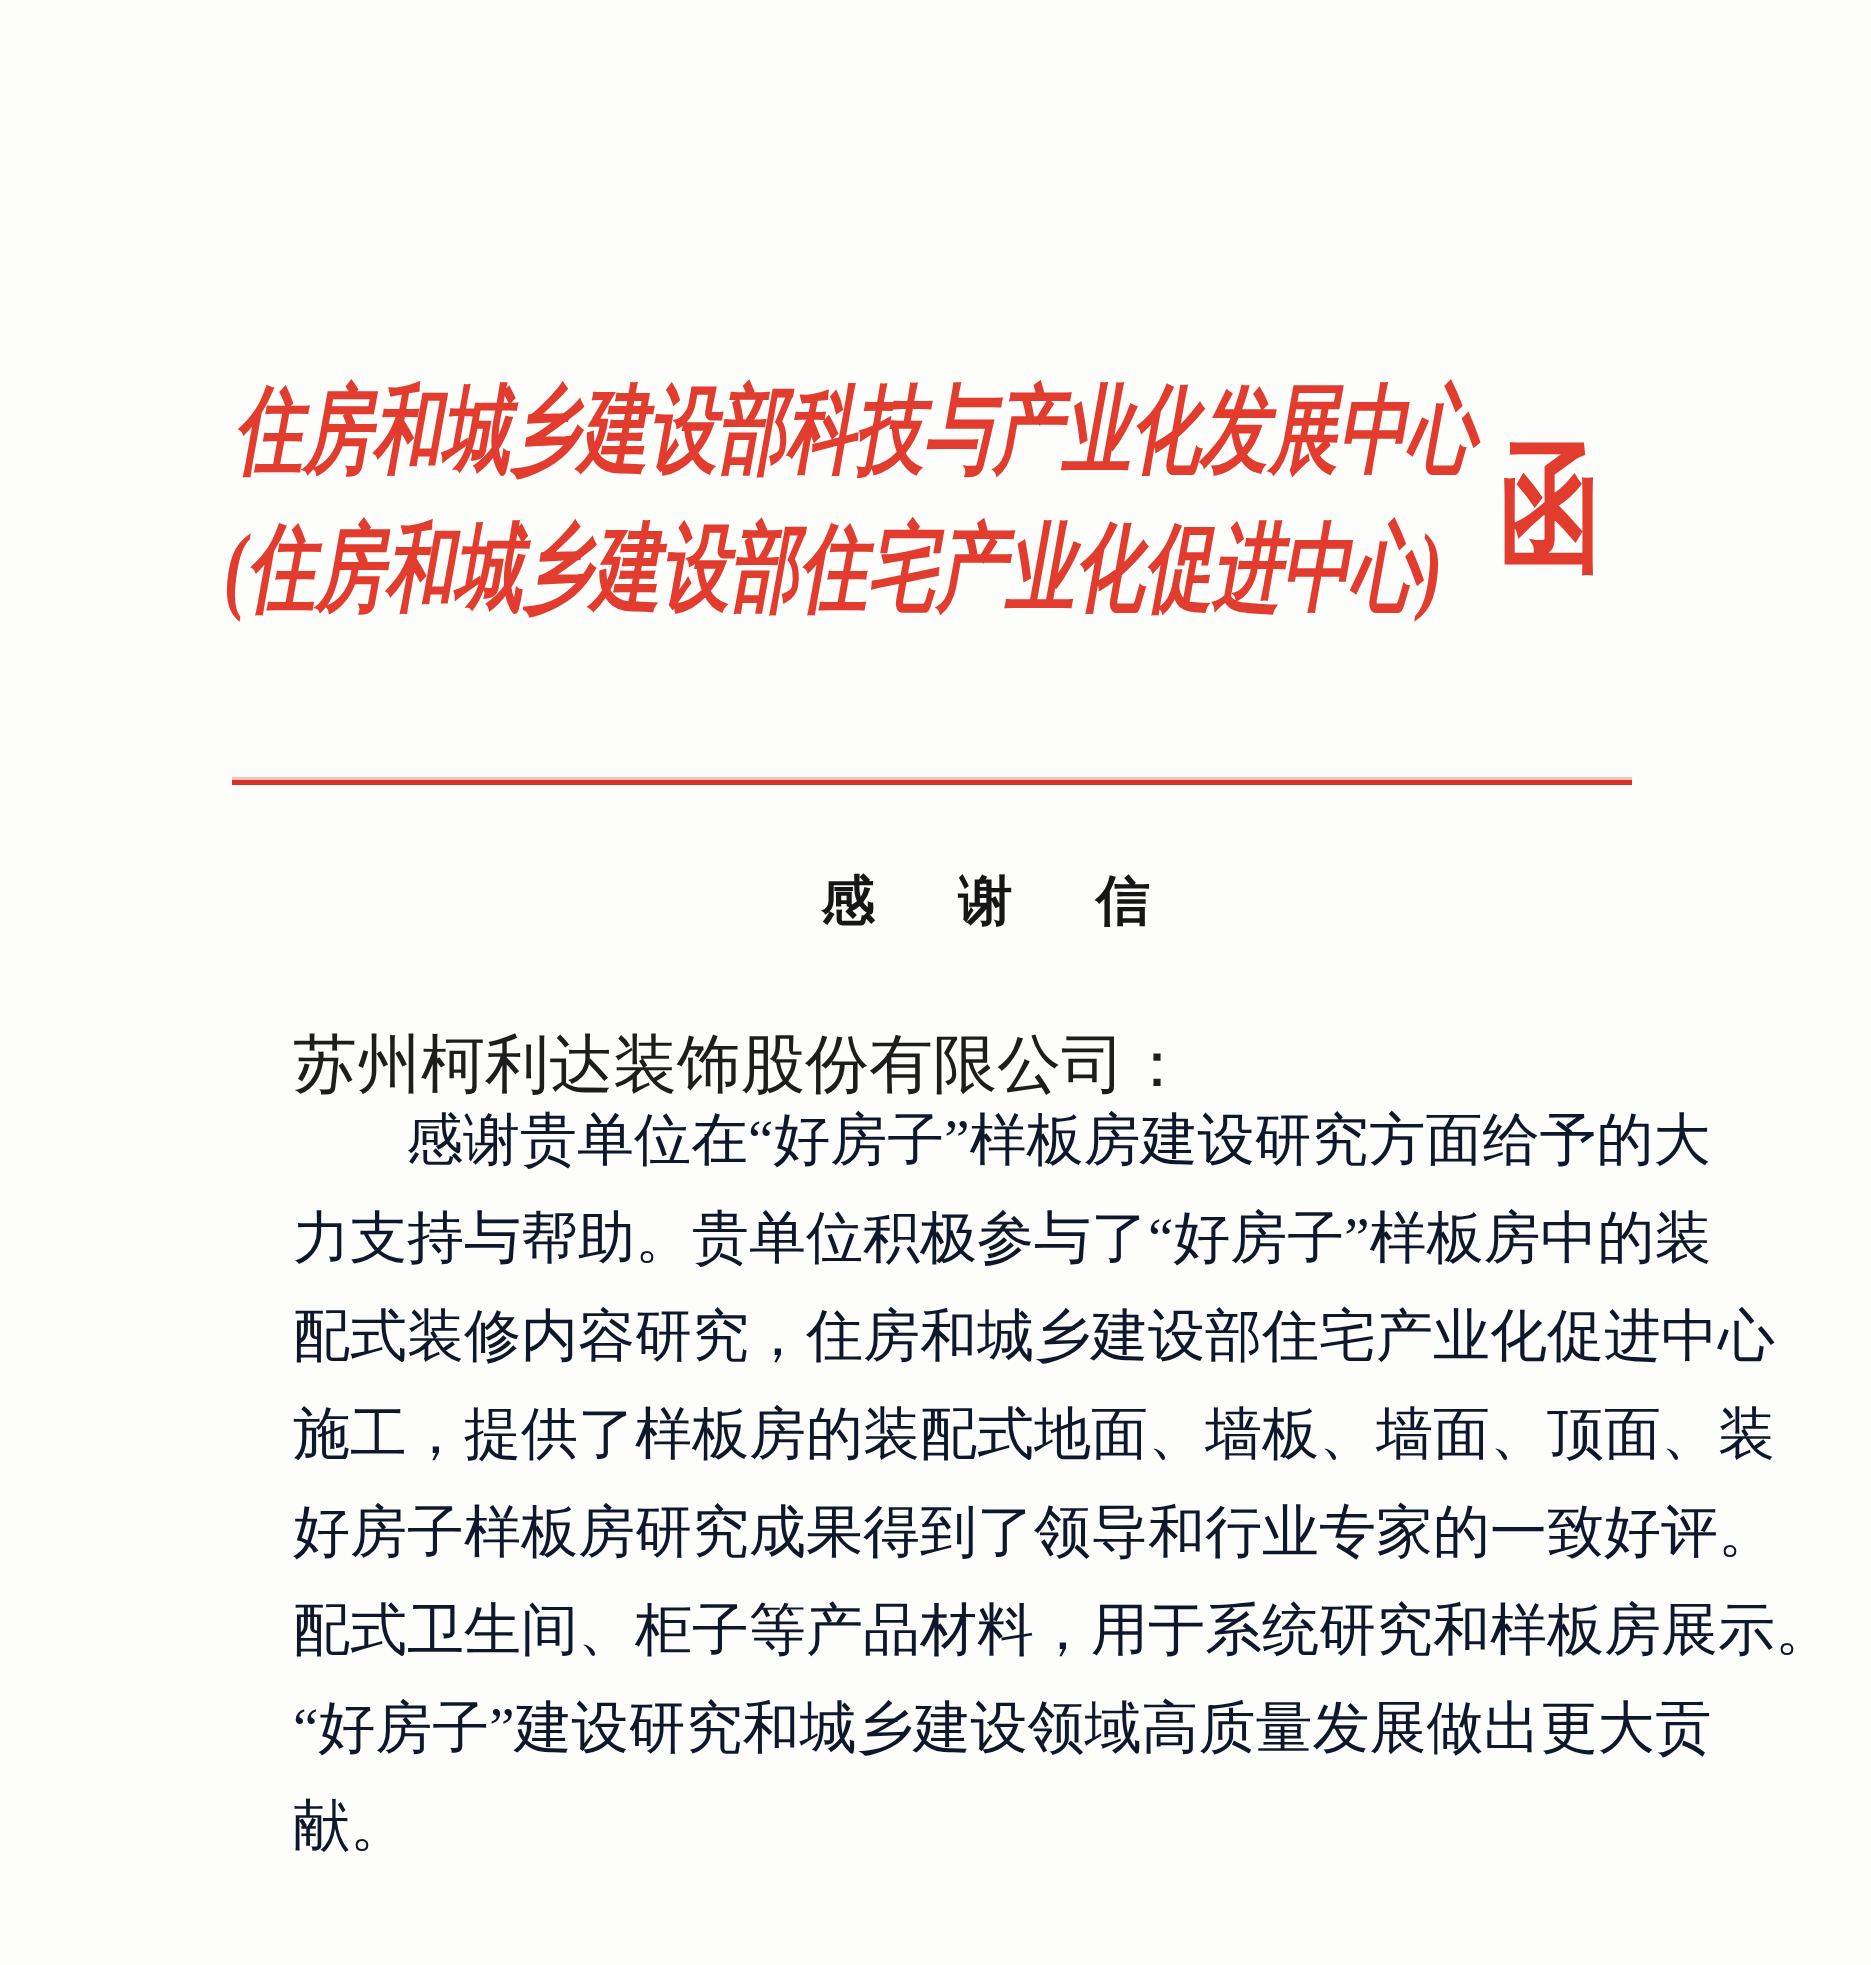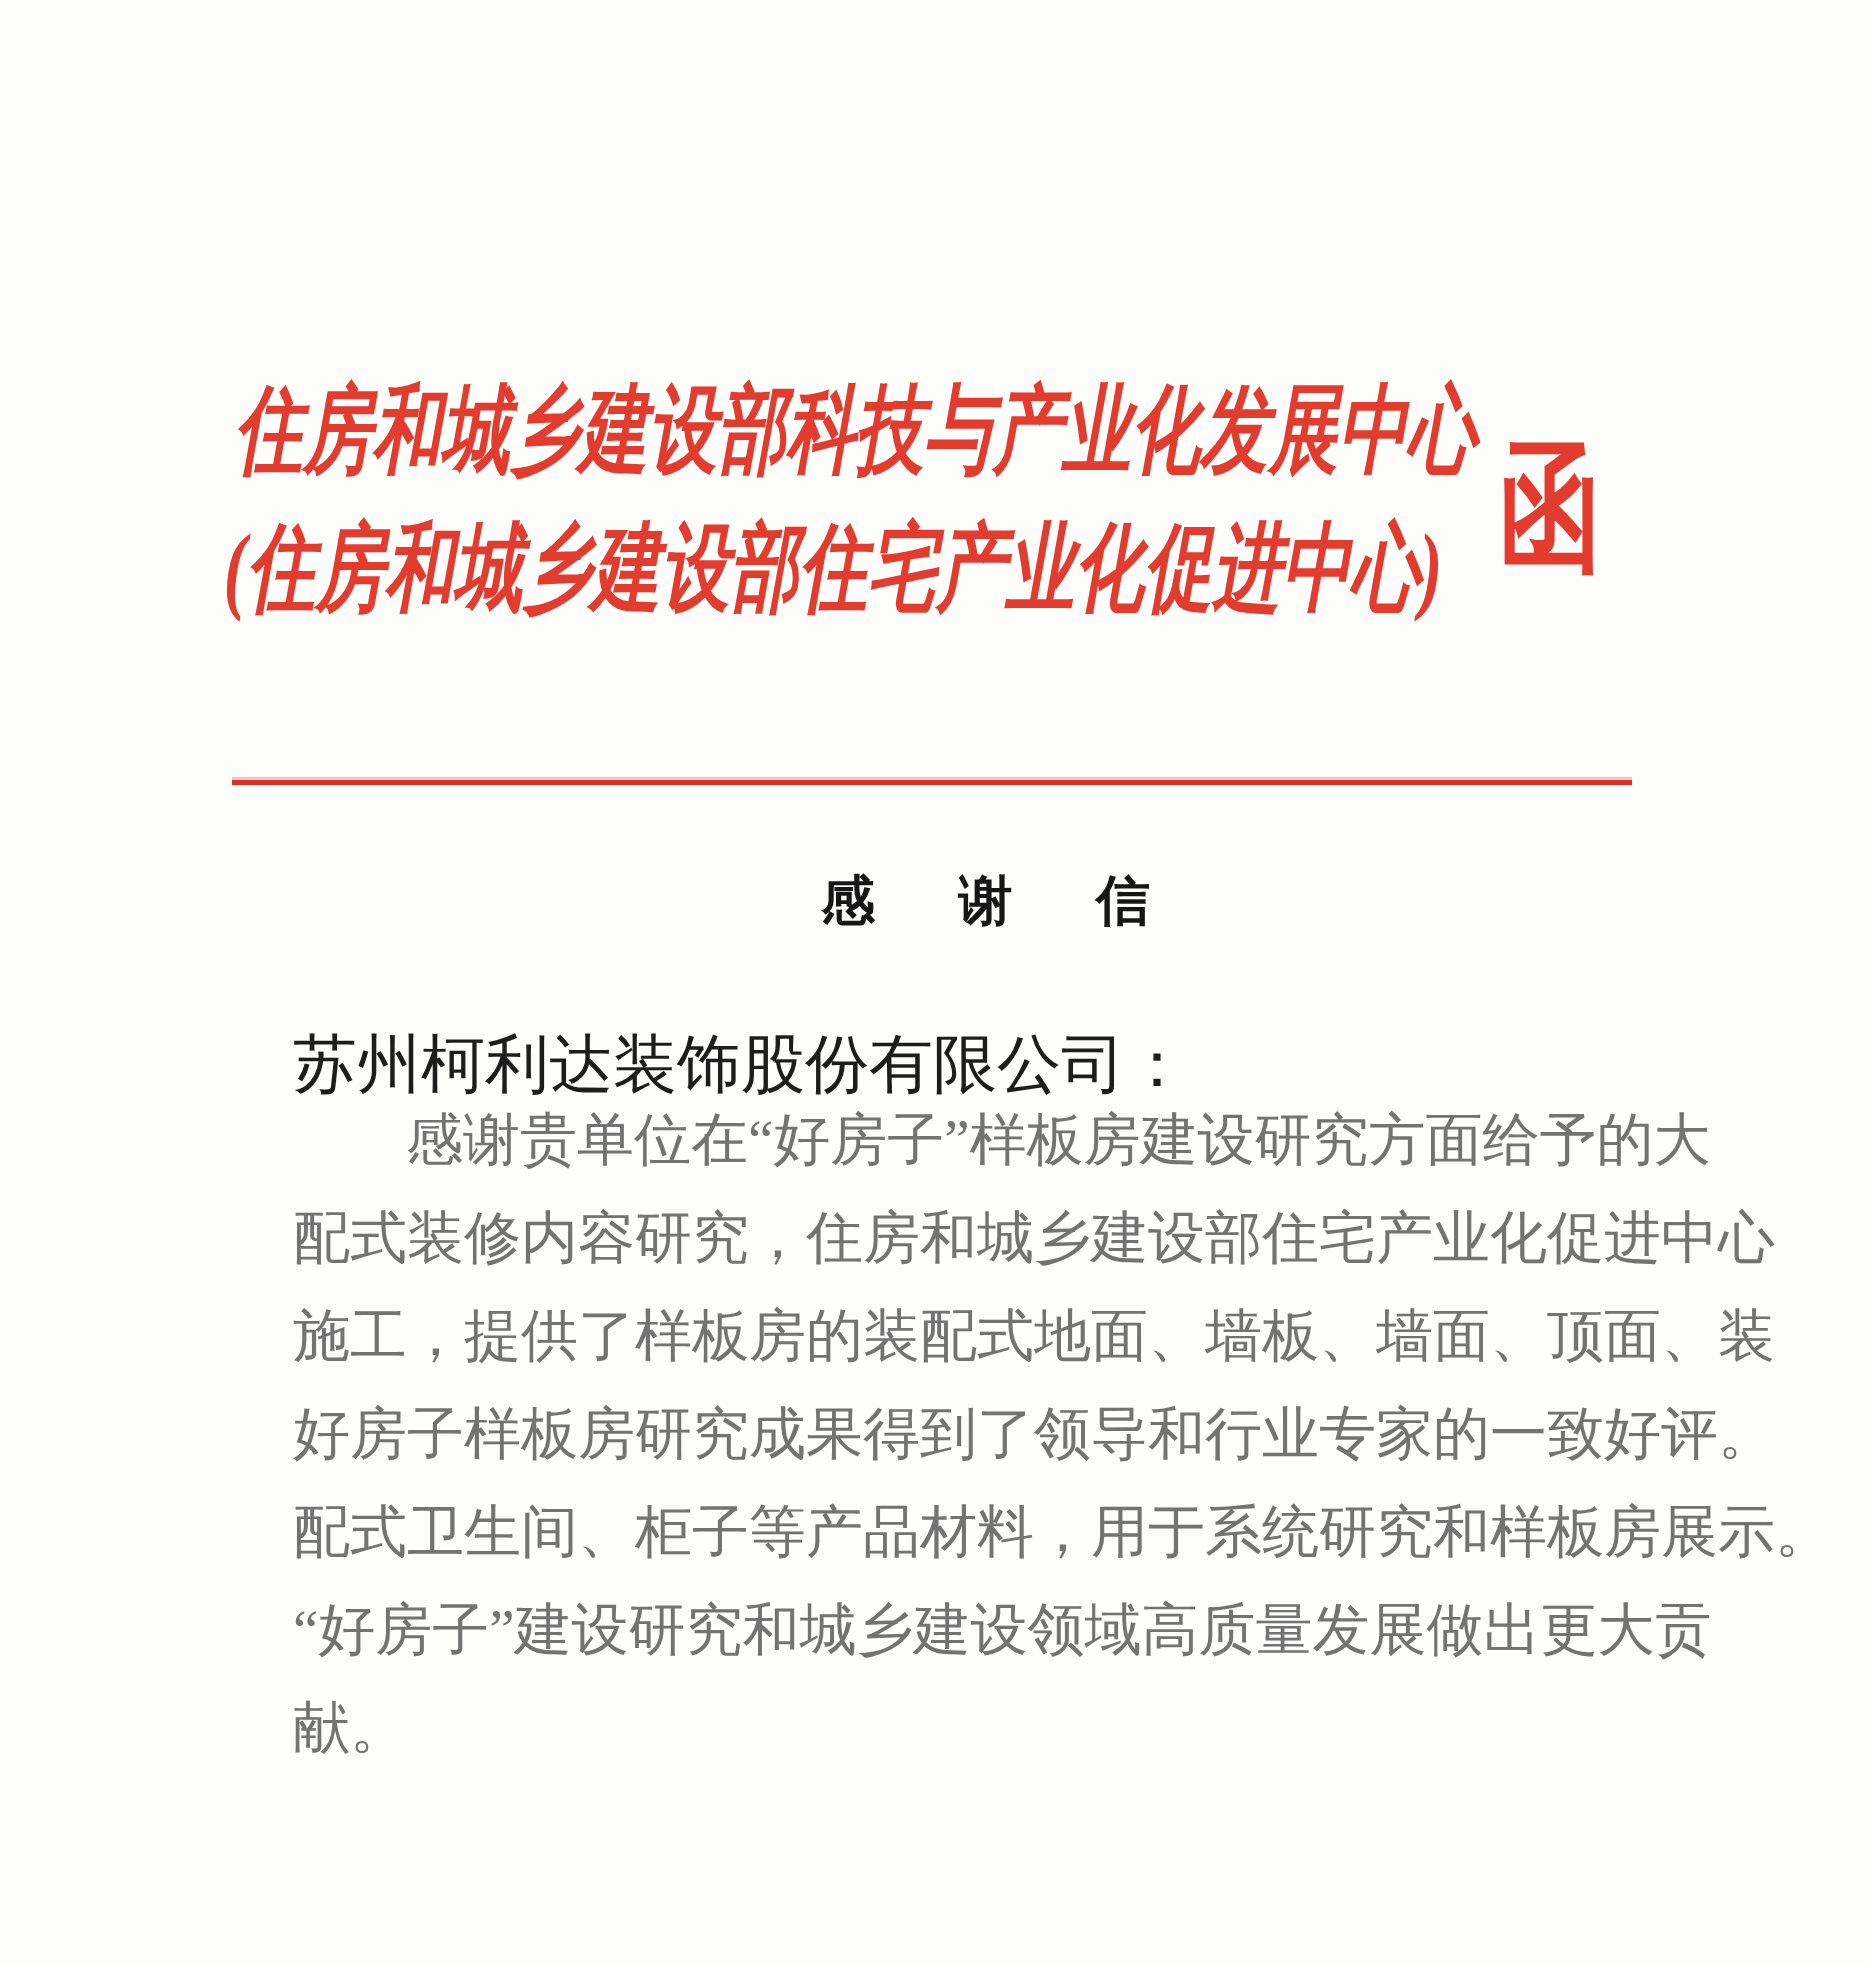--- a/index.html
+++ b/index.html
@@ -71,21 +71,21 @@
   }
   .body-block {
     position: absolute;
     left: 293px; top: 1091px;
     width: 1376px;
   }
   .body-line {
     height: 98px;
     line-height: 98px;
     font-size: 57px;
-    color: #737373;
+    color: #0f172a;
     white-space: nowrap;
   }
   .body-line.indent { padding-left: 113px; }
 </style>
 </head>
 <body>
 
 <div class="page">
 
   <div class="letterhead-line line1">住房和城乡建设部科技与产业化发展中心</div>
@@ -93,20 +93,21 @@
   <div class="doc-type-char">函</div>
 
   <div class="red-rule"></div>
 
   <div class="letter-title">感 谢 信</div>
 
   <div class="salutation">苏州柯利达装饰股份有限公司：</div>
 
   <div class="body-block">
       <div class="body-line indent">感谢贵单位在“好房子”样板房建设研究方面给予的大</div>
+      <div class="body-line">力支持与帮助。贵单位积极参与了“好房子”样板房中的装</div>
       <div class="body-line">配式装修内容研究，住房和城乡建设部住宅产业化促进中心</div>
       <div class="body-line">施工，提供了样板房的装配式地面、墙板、墙面、顶面、装</div>
       <div class="body-line">好房子样板房研究成果得到了领导和行业专家的一致好评。</div>
       <div class="body-line">配式卫生间、柜子等产品材料，用于系统研究和样板房展示。</div>
       <div class="body-line">“好房子”建设研究和城乡建设领域高质量发展做出更大贡</div>
       <div class="body-line">献。</div>
     </div>
 
 </div>
 

